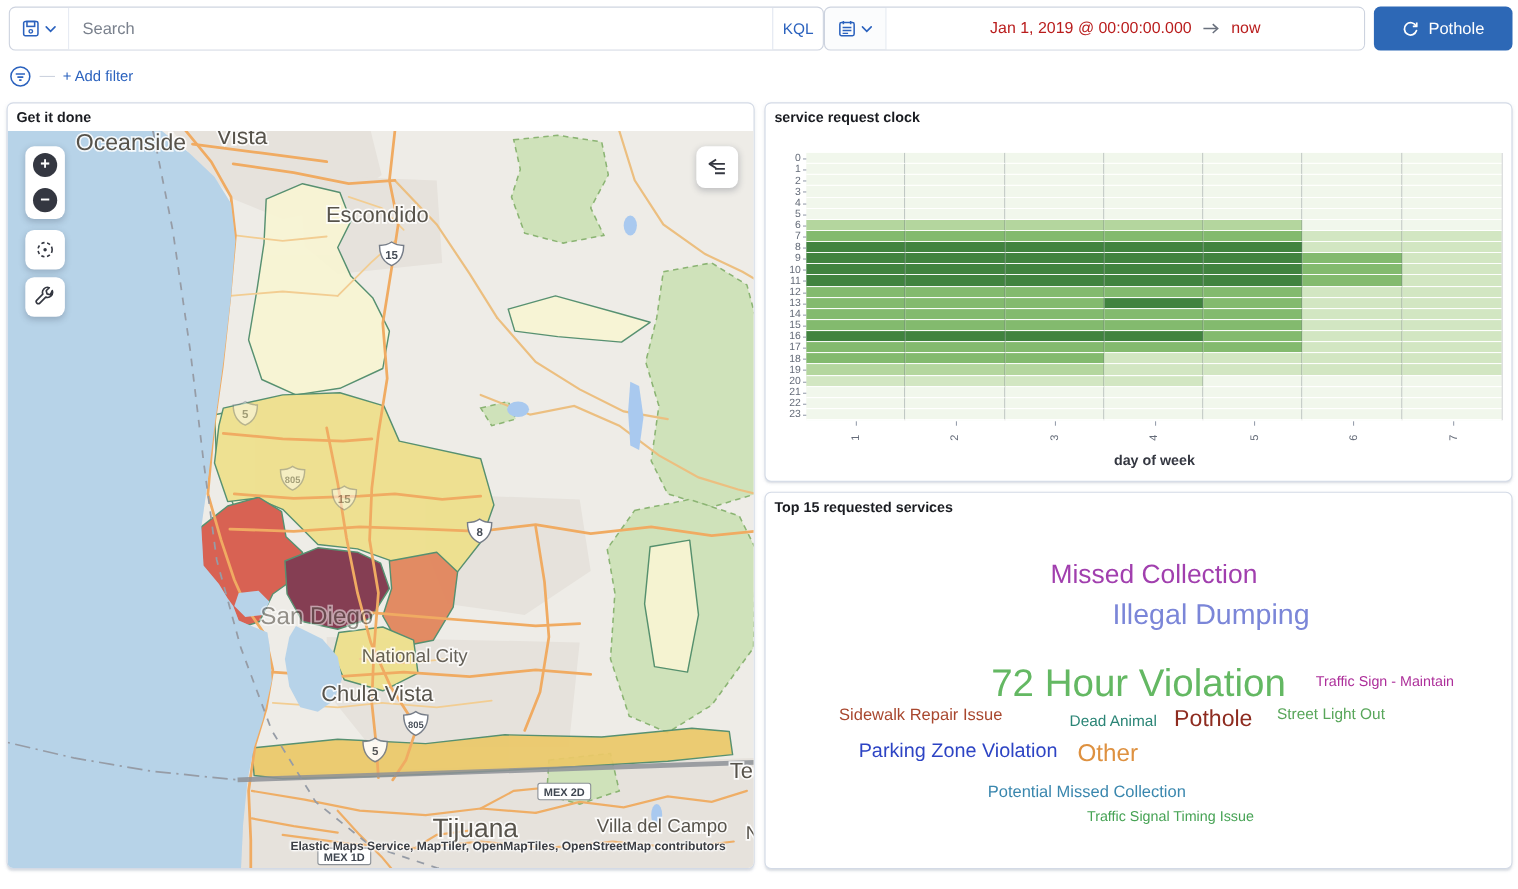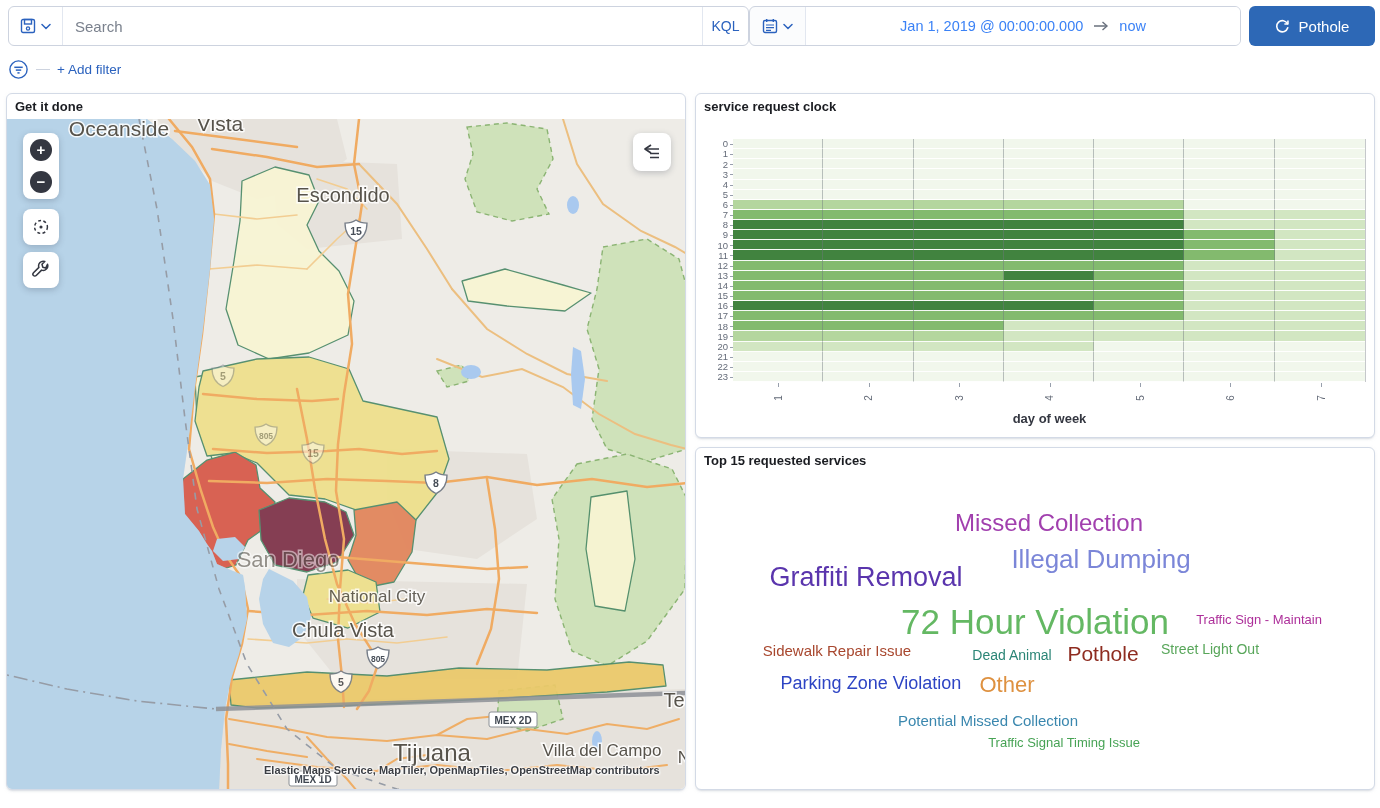--- a/index.html
+++ b/index.html
@@ -8,21 +8,21 @@
 
   
   .topbar { display:flex; align-items:center; padding:6px 5px 0 8px; gap:0; }
   .searchbox { flex:1; height:40px; display:flex; align-items:stretch; border:1px solid #cdd3df; border-radius:6px; background:#fff; overflow:hidden; }
   .seg-save { width:54px; display:flex; align-items:center; justify-content:center; gap:5px; border-right:1px solid #e2e7f0; cursor:pointer; }
   .search-input { flex:1; border:none; outline:none; padding:0 12px; font-size:15px; font-family:"Liberation Sans",sans-serif; color:#343741; }
   .search-input::placeholder { color:#7a818d; }
   .seg-kql { width:46px; display:flex; align-items:center; justify-content:center; border-left:1px solid #e2e7f0; color:#2b62be; font-size:14px; cursor:pointer; }
   .datebox { width:492px; height:40px; display:flex; align-items:stretch; border:1px solid #cdd3df; border-radius:6px; background:#fbfcfd; overflow:hidden; margin-right:8px; }
   .seg-cal { width:56px; display:flex; align-items:center; justify-content:center; gap:5px; border-right:1px solid #e2e7f0; cursor:pointer; }
-  .date-range { flex:1; display:flex; align-items:center; justify-content:center; gap:10px; font-size:14.5px; color:#3b82f6; background:#fff; cursor:pointer; }
+  .date-range { flex:1; display:flex; align-items:center; justify-content:center; gap:10px; font-size:14.5px; color:#b91c1c; background:#fff; cursor:pointer; }
   .refresh-btn { width:126px; height:40px; background:#2d68b6; color:#fff; border:none; border-radius:6px; font-size:15px; font-family:"Liberation Sans",sans-serif; display:flex; align-items:center; justify-content:center; gap:9px; cursor:pointer; }
 
   
   .filterbar { display:flex; align-items:center; padding:13px 8px 10px 8px; gap:7px; }
   .filter-dash { width:14px; height:1px; background:#cdd3df; }
   .add-filter { color:#2b62be; font-size:13.5px; cursor:pointer; }
 
   
   .dashboard { display:flex; gap:9px; padding:3px 5px 8px 6px; }
   .panel { position:relative; background:#fff; border:1px solid #d3dae6; border-radius:6px;
@@ -536,21 +536,20 @@
             <span>7</span>
           </div>
         <div class="hm-axis-title">day of week</div>
       </div>
 
       <div class="panel cloud-panel">
         <div class="panel-title">Top 15 requested services</div>
         <div class="cloud-area">
             <span class="tag-word" style="left: 353px; top: 75px; color: rgb(161, 63, 174); font-size: 24px;">Missed Collection</span>
             <span class="tag-word" style="left: 405px; top: 111px; color: rgb(123, 134, 216); font-size: 26px;">Illegal Dumping</span>
-            <span class="tag-word" style="left: 170px; top: 129px; color: rgb(90, 53, 173); font-size: 27px;">Graffiti Removal</span>
             <span class="tag-word" style="left: 339px; top: 174px; color: rgb(100, 184, 99); font-size: 35px;">72 Hour Violation</span>
             <span class="tag-word" style="left: 563px; top: 171px; color: rgb(173, 47, 154); font-size: 13px;">Traffic Sign - Maintain</span>
             <span class="tag-word" style="left: 141px; top: 202px; color: rgb(168, 71, 46); font-size: 15px;">Sidewalk Repair Issue</span>
             <span class="tag-word" style="left: 316px; top: 207px; color: rgb(43, 133, 118); font-size: 14px;">Dead Animal</span>
             <span class="tag-word" style="left: 407px; top: 206px; color: rgb(142, 44, 32); font-size: 21px;">Pothole</span>
             <span class="tag-word" style="left: 514px; top: 201px; color: rgb(88, 166, 90); font-size: 14px;">Street Light Out</span>
             <span class="tag-word" style="left: 175px; top: 235px; color: rgb(45, 68, 196); font-size: 18px;">Parking Zone Violation</span>
             <span class="tag-word" style="left: 311px; top: 237px; color: rgb(222, 145, 64); font-size: 22px;">Other</span>
             <span class="tag-word" style="left: 292px; top: 272px; color: rgb(58, 135, 174); font-size: 15px;">Potential Missed Collection</span>
             <span class="tag-word" style="left: 368px; top: 294px; color: rgb(71, 163, 85); font-size: 13px;">Traffic Signal Timing Issue</span>

